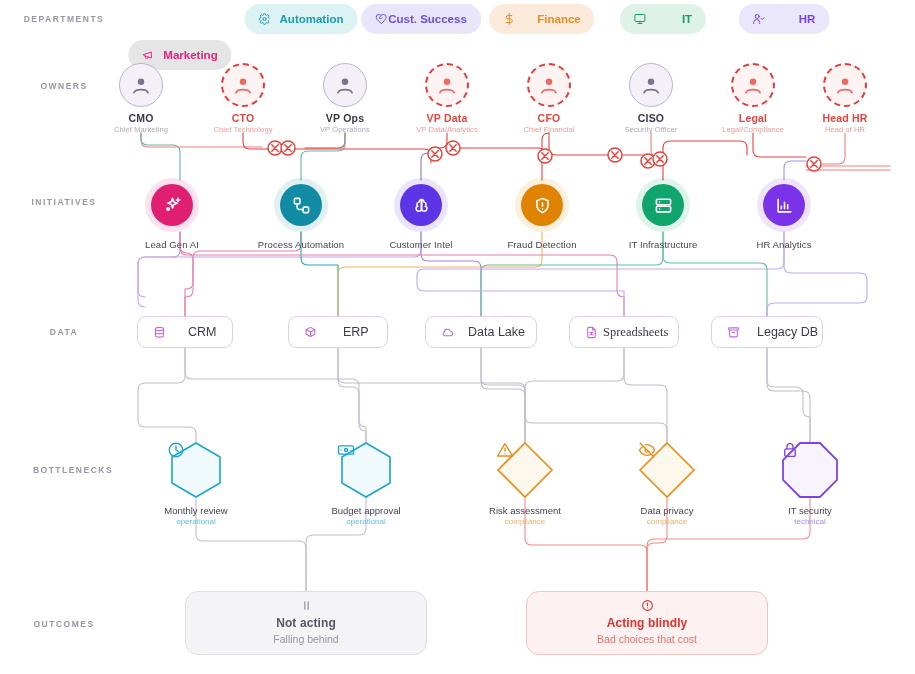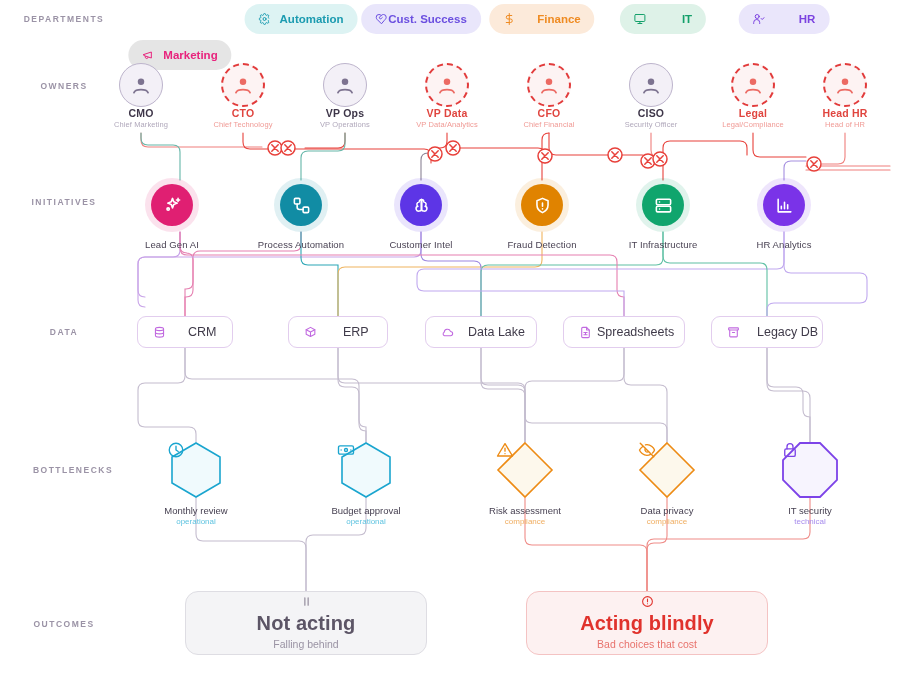--- a/index.html
+++ b/index.html
@@ -50,20 +50,21 @@
     margin: 0 auto;
     display: flex; align-items: center; justify-content: center;
     background: #f3f0f7;
     border: 1.6px solid #bdb4cc;
   }
   .avatar.alert {
     background: #fdf3f3;
     border: 2px dashed #e23b3b;
   }
   .owner .oname {
+    margin-top: 5px;
     font-size: 10.5px; font-weight: 700; color: #3d3548;
     letter-spacing: .2px;
   }
   .owner.alert .oname { color: #e0453f; }
   .owner .orole {
     margin-top: 1px;
     font-size: 7.5px; color: #b0a8bb; letter-spacing: .1px;
   }
   .owner.alert .orole { color: #f09a95; }
 
@@ -110,21 +111,21 @@
   .bn .btype { margin-top: 1px; font-size: 8px; }
 
   
   .outcome {
     position: absolute; transform: translate(-50%, 0);
     border-radius: 13px;
     display: flex; flex-direction: column; align-items: center; justify-content: center;
     padding: 10px 0 12px;
   }
   .outcome .oc-ico { font-size: 12px; line-height: 1; margin-bottom: 4px; display:flex; align-items:center; justify-content:center; }
-  .outcome .oc-title { font-size: 20px; font-weight: 700; letter-spacing: .1px; }
+  .outcome .oc-title { font-size: 12px; font-weight: 700; letter-spacing: .1px; }
   .outcome .oc-sub { font-size: 10.5px; margin-top: 3px; }
 
   .oc-neutral { background: #f4f4f6; border: 1.3px solid #dedde3; }
   .oc-neutral .oc-title { color: #5c5566; }
   .oc-neutral .oc-sub { color: #9a93a4; }
   .oc-alert { background: #fdf1f1; border: 1.3px solid #f4c3c3; }
   .oc-alert .oc-title { color: #e0322c; }
   .oc-alert .oc-sub { color: #e8736d; }
 </style>
 </head>
@@ -483,21 +484,21 @@
     <span>ERP</span>
   </div>
   <div class="datachip" style="left:481px; top:332px; width:112px; gap:14px;">
     <span class="ico">
         <svg width="13" height="13" viewBox="0 0 24 24" fill="none" stroke="#c16ae0" stroke-width="2" stroke-linecap="round" stroke-linejoin="round">
           <path d="M6.5 18h11a4 4 0 000-8 6 6 0 00-11.6 1.6A3.4 3.4 0 006.5 18z"></path>
         </svg>
       </span>
     <span>Data Lake</span>
   </div>
-  <div class="datachip" style="left:624px; top:332px; width:122px; gap:5px;">
+  <div class="datachip" style="left:624px; top:332px; width:110px; gap:5px;font-family:Liberation Serif, serif;">
     <span class="ico">
         <svg width="13" height="13" viewBox="0 0 24 24" fill="none" stroke="#c16ae0" stroke-width="2" stroke-linecap="round" stroke-linejoin="round">
           <path d="M14 2.5H7a2 2 0 00-2 2v15a2 2 0 002 2h10a2 2 0 002-2V7.5z"></path>
           <path d="M14 2.5v5h5"></path>
           <path d="M9 12h6M9 16h6M12 12v4"></path>
         </svg>
       </span>
     <span>Spreadsheets</span>
   </div>
   <div class="datachip" style="left:767px; top:332px; width:112px; gap:17px;">

